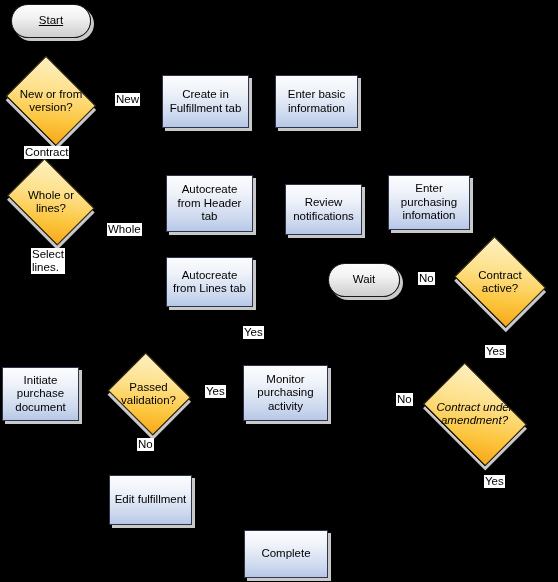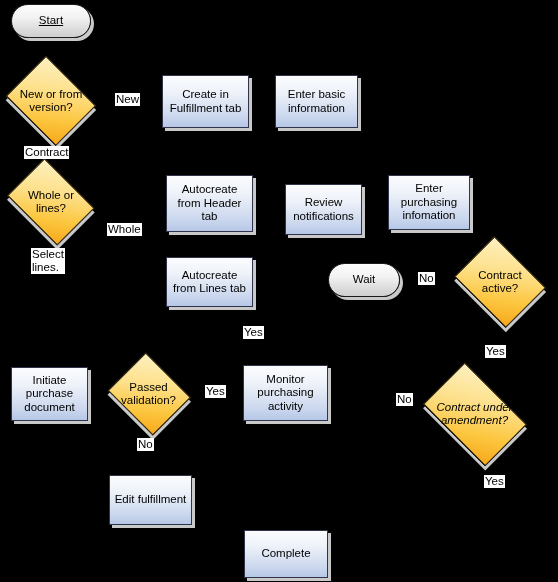--- a/index.html
+++ b/index.html
@@ -248,21 +248,21 @@
 
   <div class="node dec" style="left:414px; top:374px; width:121px; height:80px;font-style:italic;">
     <div class="dia"></div>
     <div class="dlabel">
       <div>Contract under</div>
       <div>amendment?</div>
     </div>
   </div>
 
 
-  <div class="node proc" style="left:11px; top:367px; width:77px; height:54px;">
+  <div class="node proc" style="left:2px; top:367px; width:77px; height:54px;">
     <div>
       <div>Initiate</div>
       <div>purchase</div>
       <div>document</div>
     </div>
   </div>
 
   <div class="node dec" style="left:105px; top:357px; width:87px; height:74px;">
     <div class="dia"></div>
     <div class="dlabel">

